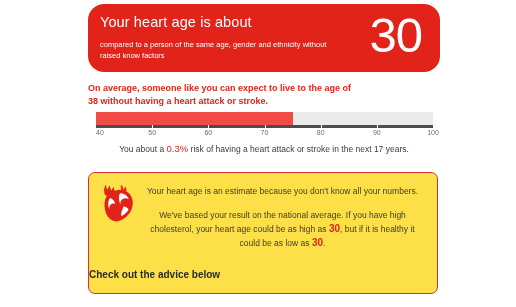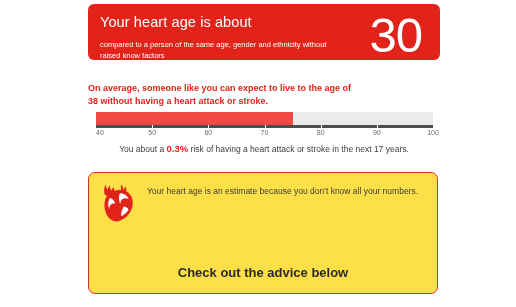--- a/index.html
+++ b/index.html
@@ -6,22 +6,22 @@
   body{
     width:516px;height:307px;
     background:#ffffff;
     font-family:"Liberation Sans","DejaVu Sans",sans-serif;
     overflow:hidden;
   }
   .page{position:relative;width:516px;height:307px;}
 
   
   .hero{
-    position:absolute;left:88px;top:4px;width:352px;height:56px;
-    background:#e2231a;border-radius:6px;
+    position:absolute;left:88px;top:4px;width:352px;height:68px;
+    background:#e2231a;border-radius:16px;
     box-sizing:border-box;
     display:flex;align-items:flex-start;justify-content:center;
   }
   .hero-left{padding:9px 0 0 12px;flex:1;}
   .hero-title{
     color:#ffffff;font-size:14.5px;font-weight:400;
     letter-spacing:.1px;line-height:18px;margin:0 0 8px 0;
   }
   .hero-sub{
     color:#ffffff;font-size:7.5px;font-weight:400;line-height:11px;
@@ -58,39 +58,39 @@
     position:absolute;top:1px;font-size:7px;color:#6d6d6d;
     transform:translateX(-50%);white-space:nowrap;
   }
   .scale-labels span.first{transform:none;left:0 !important;}
 
   
   .risk{
     position:absolute;left:88px;top:143px;width:352px;
     text-align:center;color:#3c3c3c;font-size:8.5px;line-height:12px;
   }
-  .risk b{color:#e2231a;font-size:9.5px;font-weight:bold;}
+  .risk b{color:#e2231a;font-size:9.5px;font-weight:normal;}
 
   
   .panel{
     position:absolute;left:88px;top:172px;width:350px;height:122px;
     border:1.5px solid #d6303b;border-radius:7px;background:#fde047;
     box-sizing:border-box;
   }
   .heart-icon{position:absolute;left:9px;top:8px;width:40px;height:44px;}
   .panel-body{
     position:absolute;left:55px;top:12px;right:16px;
     text-align:center;color:#3c3c3c;
   }
   .p-line{font-size:8.5px;line-height:13px;margin:0 0 11px 0;}
   .p-line:last-of-type{margin-bottom:0;}
   .p-line b{color:#e2231a;font-size:10px;font-weight:bold;}
   .panel-cta{
     position:absolute;left:0;right:0;bottom:13px;
-    text-align:center;color:#2b2b2b;font-size:13px;font-weight:bold;
+    color:#2b2b2b;font-size:10px;font-weight:bold;
   }
 </style>
 </head>
 <body>
 
 <div class="page">
 
   <div class="hero">
     <div class="hero-left">
       <div class="hero-title">Your heart age is about</div>
@@ -138,17 +138,18 @@
           <path d="M17.8 9.4 C23.0 7.6 29.2 9.4 32.4 14.0 C35.6 18.6 35.4 24.6 33.0 29.6 C30.8 34.2 26.6 38.0 21.6 39.8 C17.0 41.4 12.6 39.6 10.0 35.8 C7.2 31.8 6.0 26.4 6.6 21.4 C7.0 17.4 9.0 13.8 12.2 11.8 C13.9 10.7 15.8 10.0 17.8 9.4 Z"></path>
           <path d="M22.2 12.2 C26.0 12.2 29.4 14.6 30.8 18.0 C29.0 17.0 26.8 16.8 25.0 17.8 C23.0 18.9 22.0 21.2 22.4 23.4 C21.0 20.4 20.6 16.8 21.4 13.6 Z" fill="#ffffff"></path>
           <path d="M12.4 17.0 C14.8 18.0 16.6 20.2 17.2 22.8 C15.6 22.2 13.8 22.6 12.6 23.8 C11.4 25.0 11.0 26.8 11.4 28.4 C9.8 25.2 9.8 20.8 11.4 17.8 Z" fill="#ffffff"></path>
           <path d="M25.6 25.4 C27.8 25.4 29.8 26.8 30.6 28.8 C28.8 31.6 26.2 33.8 23.2 35.2 C23.0 32.6 23.6 29.8 24.8 27.4 Z" fill="#ffffff"></path>
           <path d="M24.0 4.0 L25.4 8.4 L27.8 5.4 L28.6 10.2 C27.0 9.6 25.2 9.2 23.4 9.2 L22.6 5.2 Z"></path>
         </g>
       </svg>
     </div>
     <div class="panel-body">
       <p class="p-line">Your heart age is an estimate because you don't know all your numbers.</p>
+      <p class="p-line"><span>We've based your result on the national average. If you have high cholesterol, your heart age could be as high as </span><b>30</b><span>, but if it is healthy it could be as low as </span><b>30</b><span>.</span></p>
     </div>
     <div class="panel-cta">Check out the advice below</div>
   </div>
 
 </div>
 
 </body></html>

